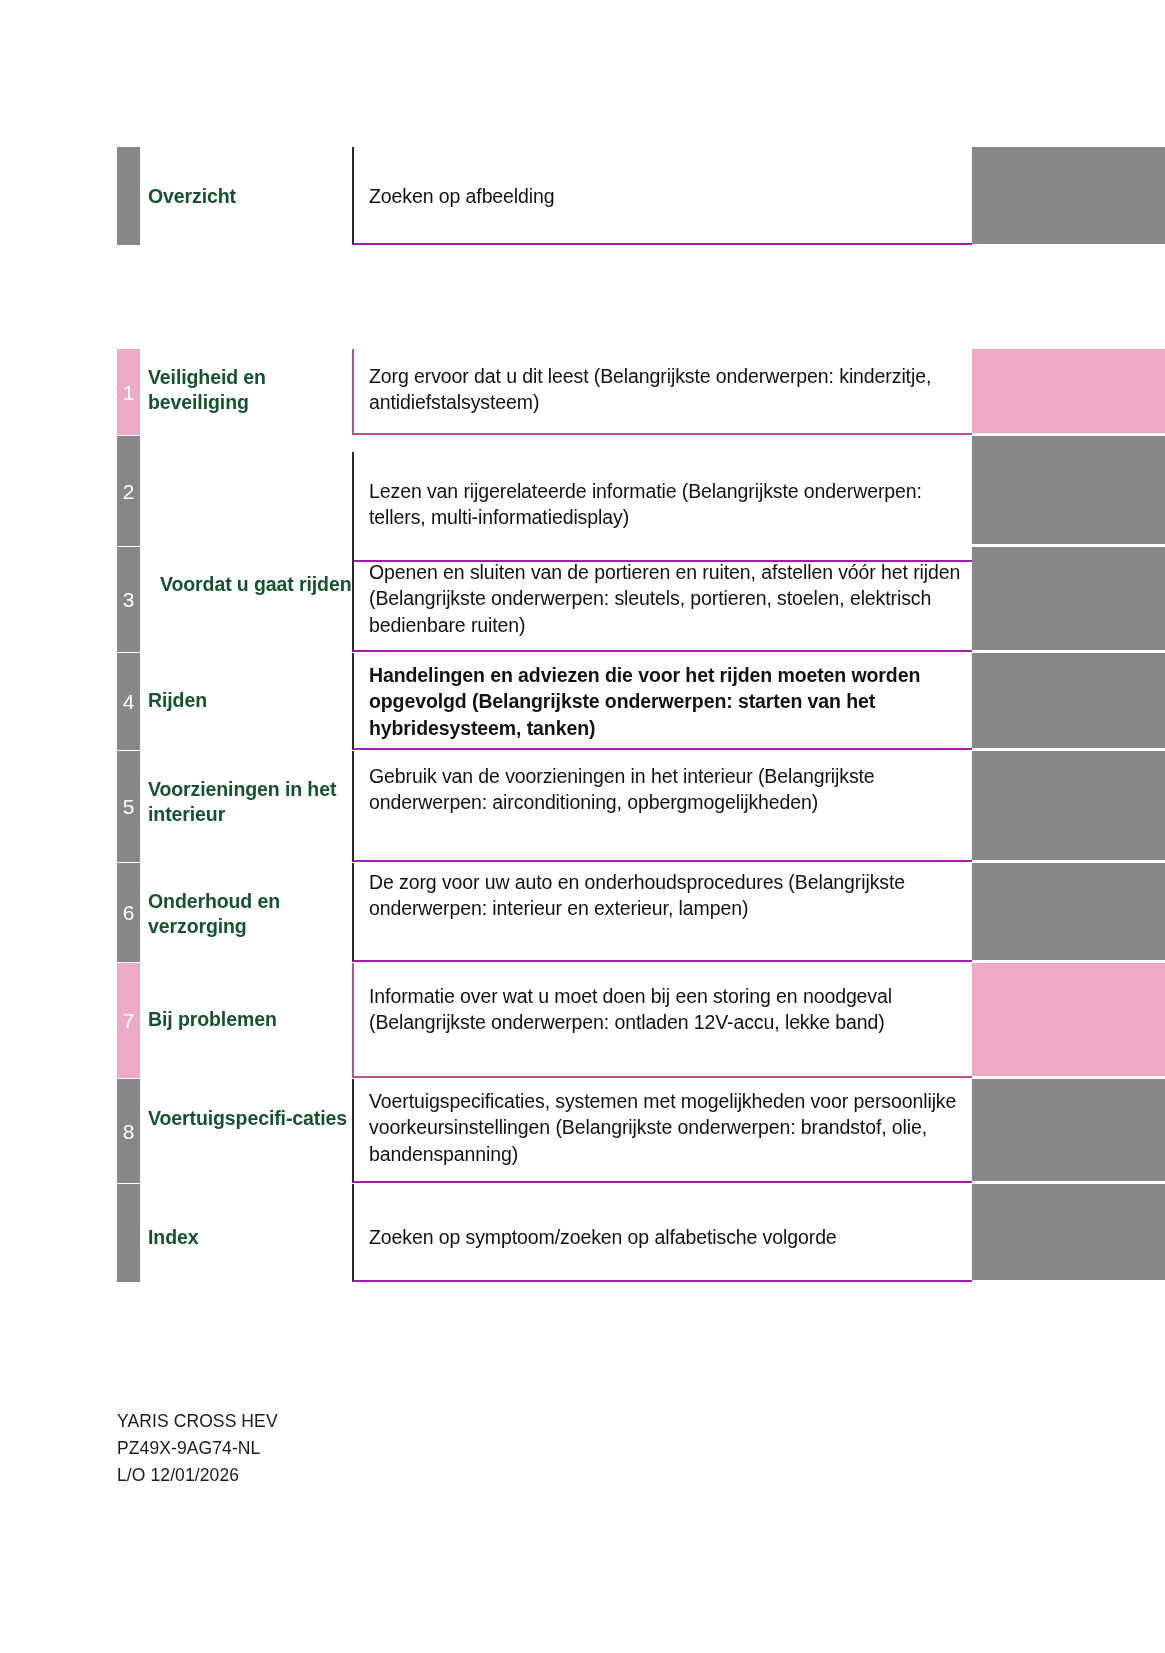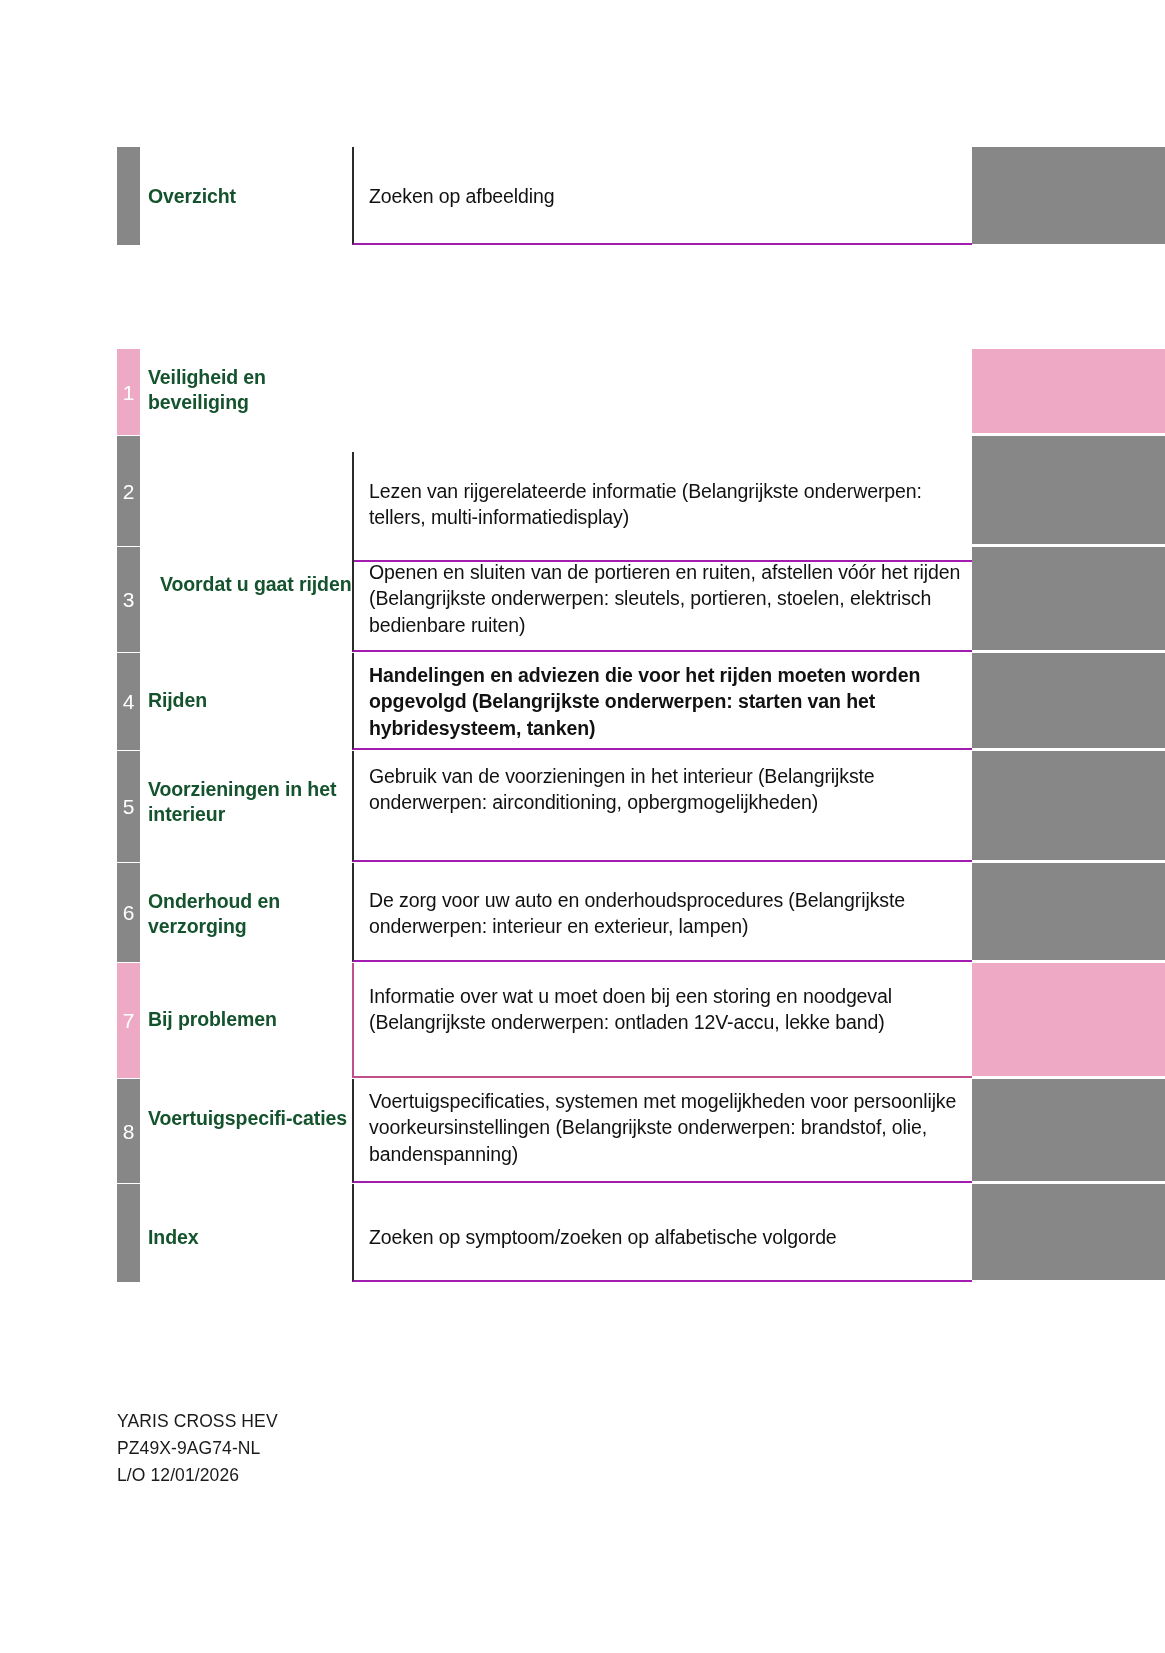--- a/index.html
+++ b/index.html
@@ -130,20 +130,23 @@
     </div>
     <div class="edge-tab"></div>
   </div>
 
   <div id="chapter-rows">
       <div class="row" style="top: 349px; height: 86px;">
         <div class="num-tab pink">
           <span class="numtxt">1</span>
         </div>
         <div class="chapter-title" style="top: 16px;">Veiligheid en beveiliging</div>
+        <div class="desc pink-border" style="top: 0px; height: 86px;">
+          <span class="dtxt" style="padding-top: 14px;">Zorg ervoor dat u dit leest (Belangrijkste onderwerpen: kinderzitje, antidiefstalsysteem)</span>
+        </div>
         <div class="edge-tab pink" style="top: 0px; height: 84px;"></div>
       </div>
       <div class="row" style="top: 436px; height: 110px;">
         <div class="num-tab">
           <span class="numtxt">2</span>
         </div>
         <div class="desc" style="top: 16px; height: 110px;">
           <span class="dtxt" style="padding-top: 26px;">Lezen van rijgerelateerde informatie (Belangrijkste onderwerpen: tellers, multi-informatiedisplay)</span>
         </div>
         <div class="edge-tab" style="top: 0px; height: 108px;"></div>
@@ -177,21 +180,21 @@
           <span class="dtxt" style="padding-top: 12px;">Gebruik van de voorzieningen in het interieur (Belangrijkste onderwerpen: airconditioning, opbergmogelijkheden)</span>
         </div>
         <div class="edge-tab" style="top: 0px; height: 109px;"></div>
       </div>
       <div class="row" style="top: 863px; height: 99px;">
         <div class="num-tab">
           <span class="numtxt">6</span>
         </div>
         <div class="chapter-title" style="top: 26px;">Onderhoud en verzorging</div>
         <div class="desc" style="top: 0px; height: 99px;">
-          <span class="dtxt" style="padding-top: 24px;">De zorg voor uw auto en onderhoudsprocedures (Belangrijkste onderwerpen: interieur en exterieur, lampen)</span>
+          <span class="dtxt" style="padding-top: 6px;">De zorg voor uw auto en onderhoudsprocedures (Belangrijkste onderwerpen: interieur en exterieur, lampen)</span>
         </div>
         <div class="edge-tab" style="top: 0px; height: 97px;"></div>
       </div>
       <div class="row" style="top: 963px; height: 115px;">
         <div class="num-tab pink">
           <span class="numtxt">7</span>
         </div>
         <div class="chapter-title" style="top: 44px;">Bij problemen</div>
         <div class="desc pink-border" style="top: 0px; height: 115px;">
           <span class="dtxt" style="padding-top: 20px;">Informatie over wat u moet doen bij een storing en noodgeval (Belangrijkste onderwerpen: ontladen 12V-accu, lekke band)</span>

